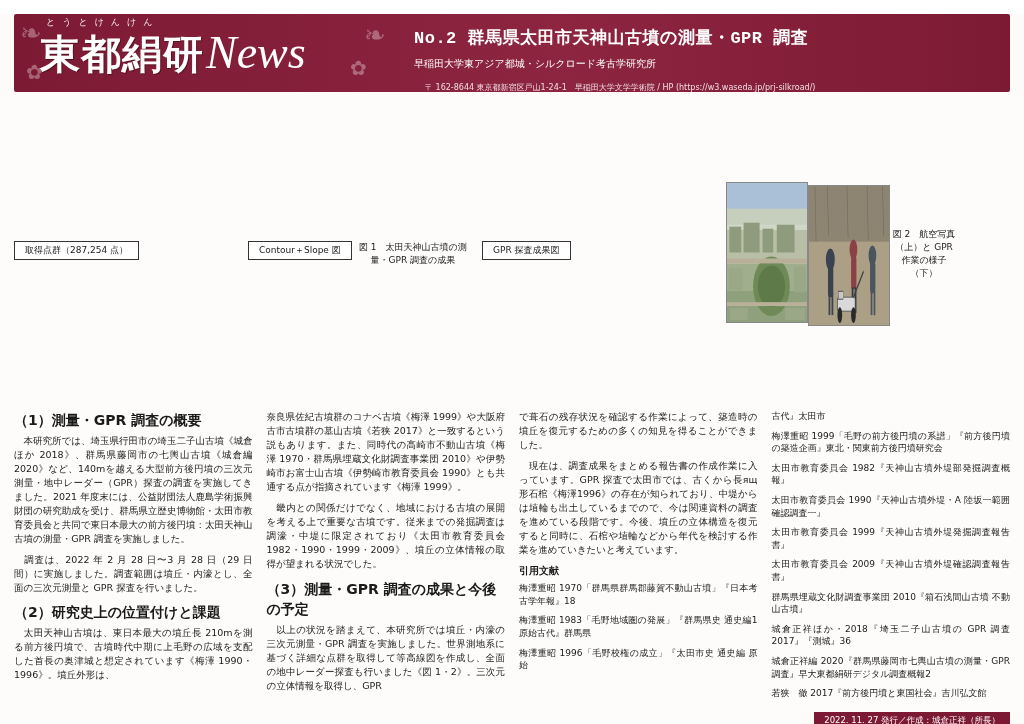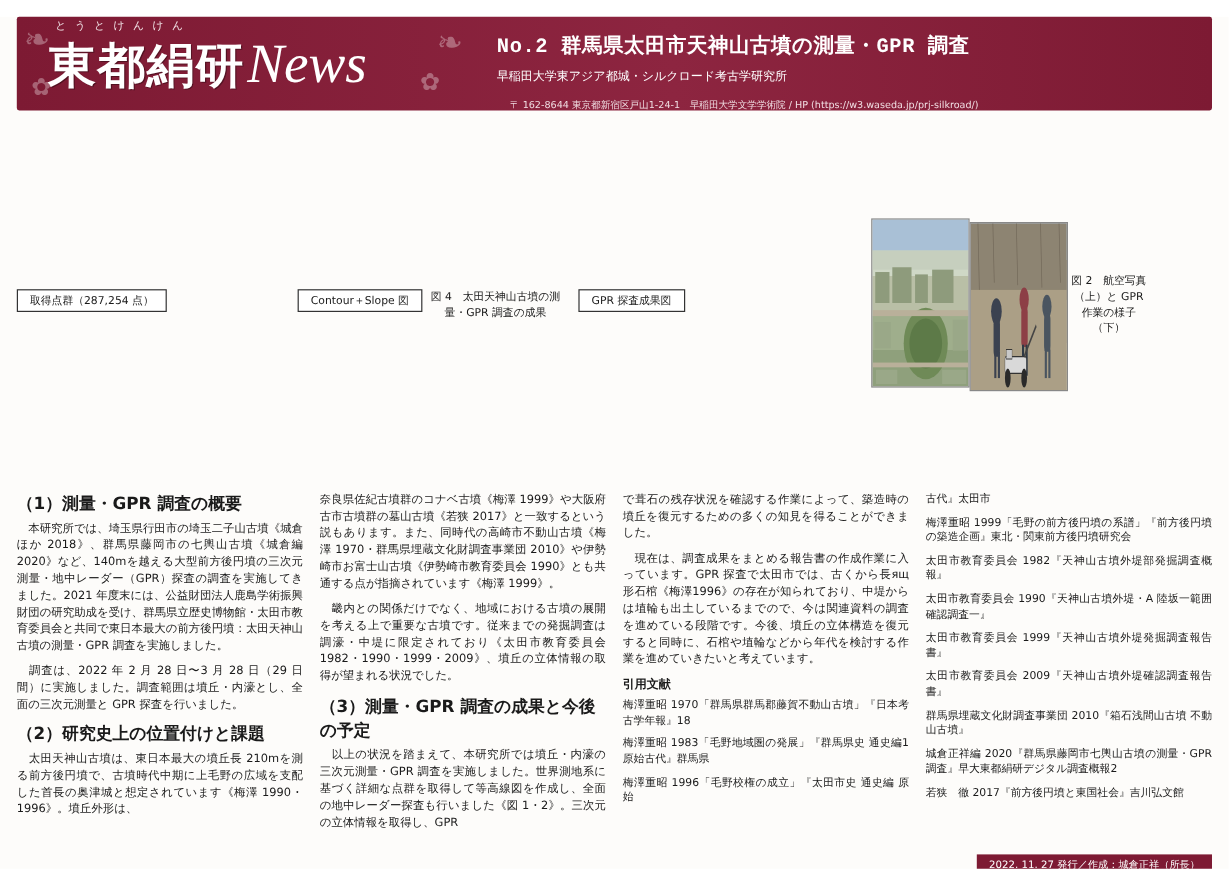--- a/index.html
+++ b/index.html
@@ -348,21 +348,21 @@
               <ellipse cx="113" cy="80" rx="32" ry="30"></ellipse>
               <ellipse cx="113" cy="80" rx="22" ry="20"></ellipse>
               <ellipse cx="113" cy="80" rx="12" ry="11"></ellipse>
               <path d="M60 180 L166 180 M54 200 L172 200 M48 220 L178 220 M44 240 L182 240"></path>
             </g>
             <ellipse cx="113" cy="82" rx="26" ry="40" fill="#e9ebd0" opacity="0.75"></ellipse>
             <path d="M104 120 L104 196 L122 196 L122 120 Z" fill="#f2f2e2" opacity="0.85" stroke="#4c6b3a" stroke-width="0.6"></path>
           </svg>
         </div>
       </div>
-      <div class="fig-caption-bottom">図 4　太田天神山古墳の測量・GPR 調査の成果</div>
+      <div class="fig-caption-bottom">図 1　太田天神山古墳の測量・GPR 調査の成果</div>
     </div>
 
     <div class="fig-col c3">
       <div class="fig-caption-top">GPR 探査成果図</div>
       <div class="fig-box">
         <div class="gprfig">
           <svg width="100%" height="100%" viewBox="0 0 236 262" preserveAspectRatio="none">
             <defs>
               <radialGradient id="gpr1" cx="50%" cy="30%" r="65%">
                 <stop offset="0%" stop-color="#e8f3c8"></stop>
@@ -497,19 +497,20 @@
     </div>
 
     <div class="col">
       <p class="ref-item">古代』太田市</p>
       <p class="ref-item">梅澤重昭 1999「毛野の前方後円墳の系譜」『前方後円墳の築造企画』東北・関東前方後円墳研究会</p>
       <p class="ref-item">太田市教育委員会 1982『天神山古墳外堤部発掘調査概報』</p>
       <p class="ref-item">太田市教育委員会 1990『天神山古墳外堤・A 陸坂一範囲確認調査一』</p>
       <p class="ref-item">太田市教育委員会 1999『天神山古墳外堤発掘調査報告書』</p>
       <p class="ref-item">太田市教育委員会 2009『天神山古墳外堤確認調査報告書』</p>
       <p class="ref-item">群馬県埋蔵文化財調査事業団 2010『箱石浅間山古墳 不動山古墳』</p>
+      <p class="ref-item">城倉正祥ほか・2018『埼玉二子山古墳の GPR 調査 2017』『測城』36</p>
       <p class="ref-item">城倉正祥編 2020『群馬県藤岡市七輿山古墳の測量・GPR 調査』早大東都絹研デジタル調査概報2</p>
       <p class="ref-item">若狭　徹 2017『前方後円墳と東国社会』吉川弘文館</p>
     </div>
   </div>
 
   <div class="footer">2022. 11. 27 発行／作成：城倉正祥（所長）</div>
 </div>
 
 </body></html>

